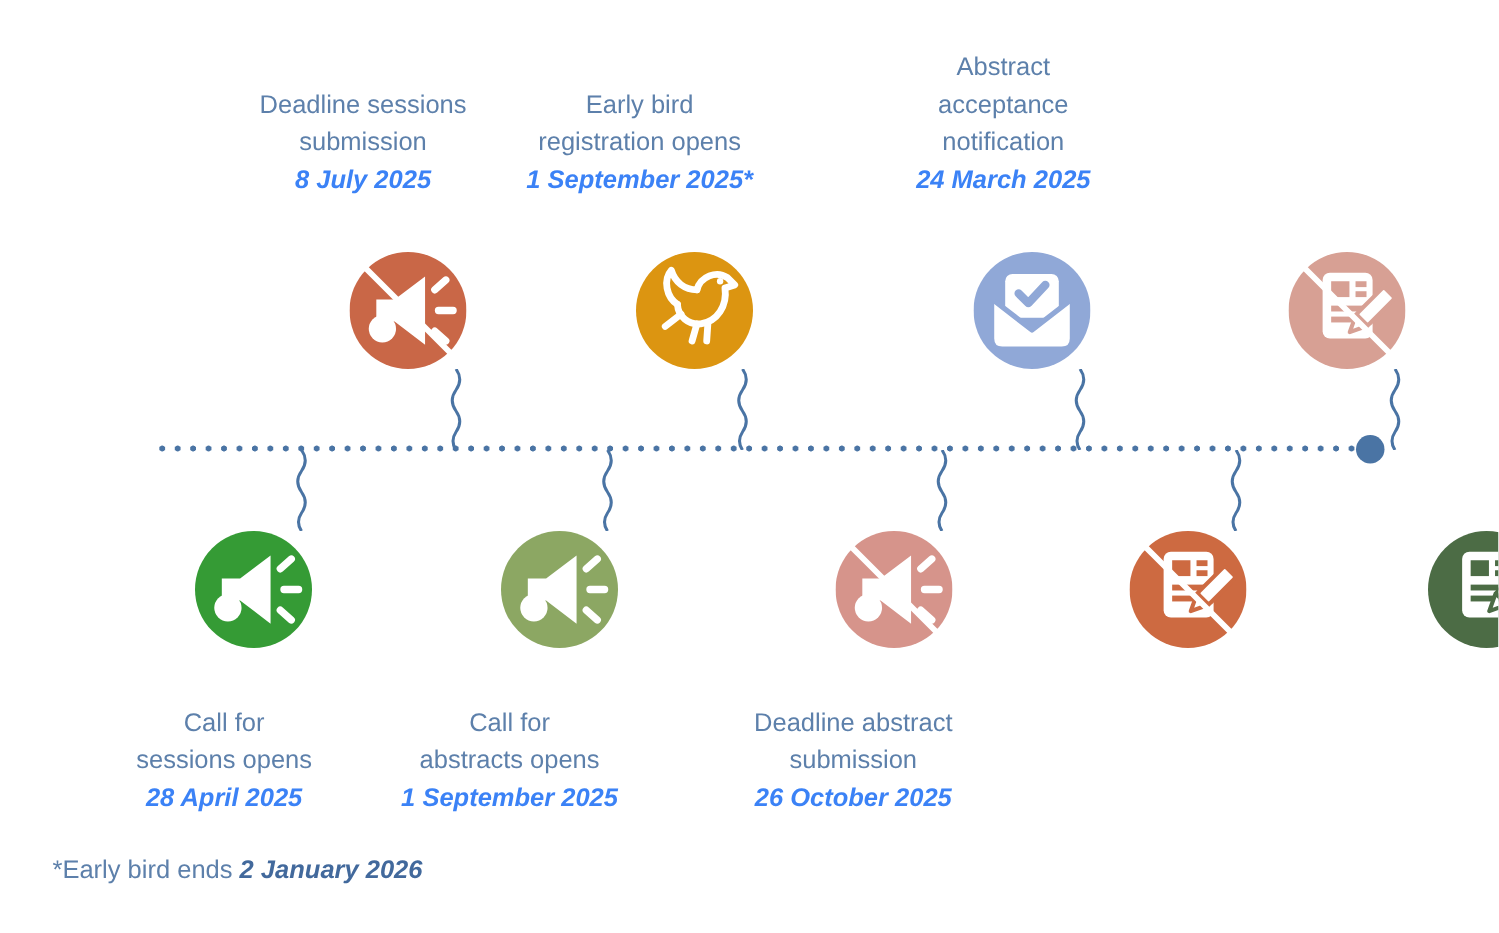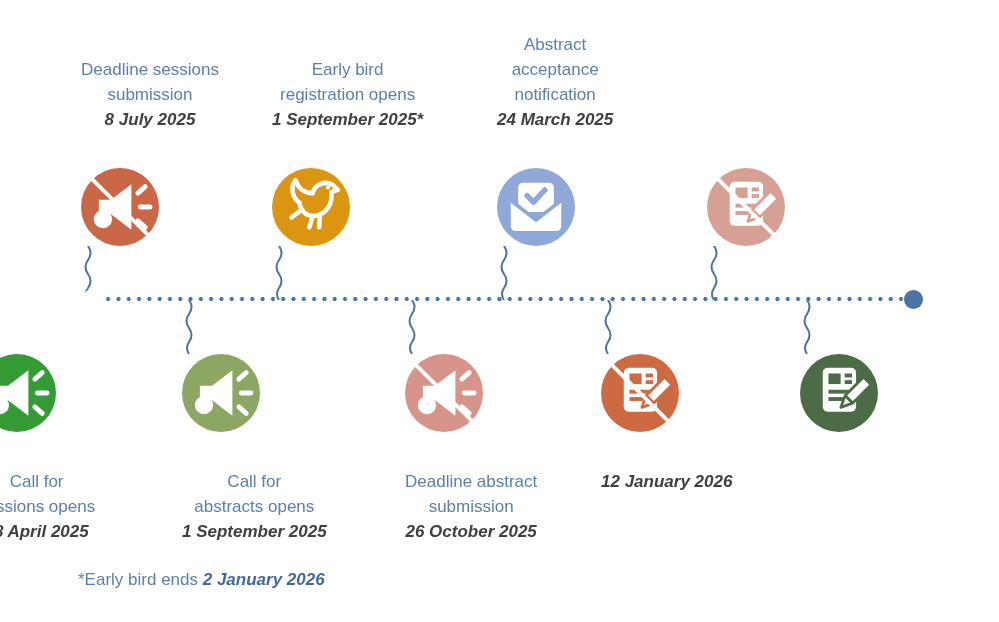--- a/index.html
+++ b/index.html
@@ -15,35 +15,35 @@
   .start-ring{
     position:absolute;left:83px;top:289px;width:19px;height:19px;box-sizing:border-box;
     border:4.5px solid #64839s;border-radius:50%;background:#fff;
   }
   .start-ring{border-color:#6d8fb8;}
   .end-dot{
     position:absolute;left:904px;top:290px;width:19px;height:19px;border-radius:50%;
     background:#4a74a4;
   }
   .event{
-    position:absolute;display:flex;flex-direction:column;align-items:flex-start;
+    position:absolute;display:flex;flex-direction:column;align-items:flex-end;
     width:230px;transform:translateX(-50%);
   }
   .event.top{bottom:322px;}
   .event.bottom{top:300px;}
   .label{
     text-align:center;font-size:17px;line-height:25px;color:#5d80ab;white-space:pre-line;
   }
-  .label .date{display:block;font-weight:bold;font-style:italic;color:#404040;}
+  .label .date{display:block;font-weight:bold;font-style:italic;color:#3b82f6;}
   .event.top .label{margin-bottom:11px;}
   .event.bottom .label{margin-top:12px;}
   .badge{width:78px;height:78px;display:block;}
   .squiggle{width:14px;height:54px;display:block;}
   .footnote{
-    position:absolute;left:35px;top:570px;font-size:17px;color:#5d80ab;margin-left:43px;
+    position:absolute;left:35px;top:570px;font-size:17px;color:#5d80ab;
   }
   .footnote b{font-weight:bold;font-style:italic;color:#42699c;}
 </style>
 </head>
 <body>
 
 <div id="stage">
 
   <div class="timeline-line"></div>
 
@@ -207,21 +207,20 @@
           <rect x="17.5" y="26.5" width="13.5" height="2.4"></rect>
         </g>
         <g transform="rotate(45 31.5 26.5)" fill="#fff" stroke-width="1.7" stroke-linejoin="round" stroke="#cd6a41">
           <rect x="28.2" y="12.5" width="6.6" height="16" rx="1.2"></rect>
           <path d="M28.2 28.5 L31.5 35.5 L34.8 28.5 Z"></path>
         </g>
       </g>
       <line x1="4.5" y1="4.5" x2="43.5" y2="43.5" stroke="#fff" stroke-width="2.4"></line>
     </svg>
     <div class="label">
-      <span class="date">12 January 2026</span>
     </div>
   </div>
 
   <div class="event bottom" style="left:915px">
     <svg class="squiggle" viewBox="0 0 14 54">
       <path d="M7 0 q5 7 0 14 q-5 7 0 14 q5 7 0 14 q-4 6 0 12" stroke="#4a74a4" stroke-width="2" fill="none"></path>
     </svg>
     <svg class="badge" viewBox="0 0 48 48">
       <circle cx="24" cy="24" r="24" fill="#4c6c45"></circle>
       <g>

